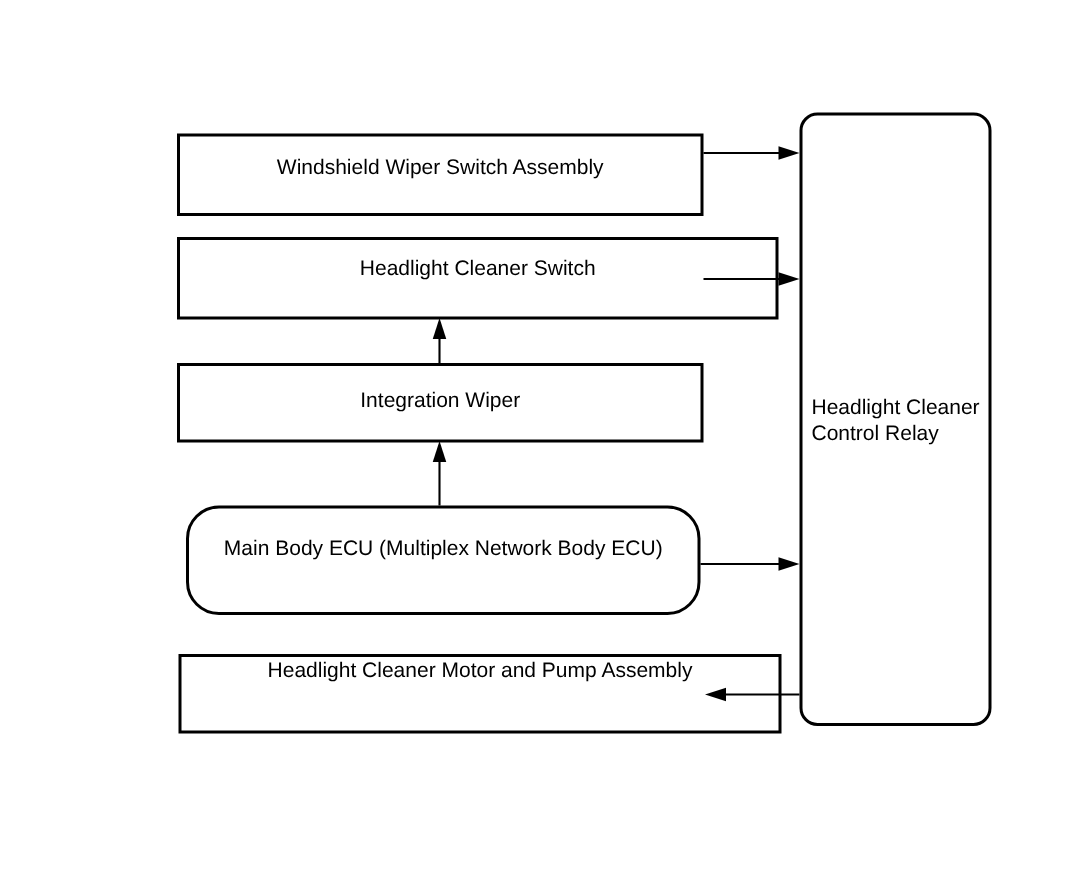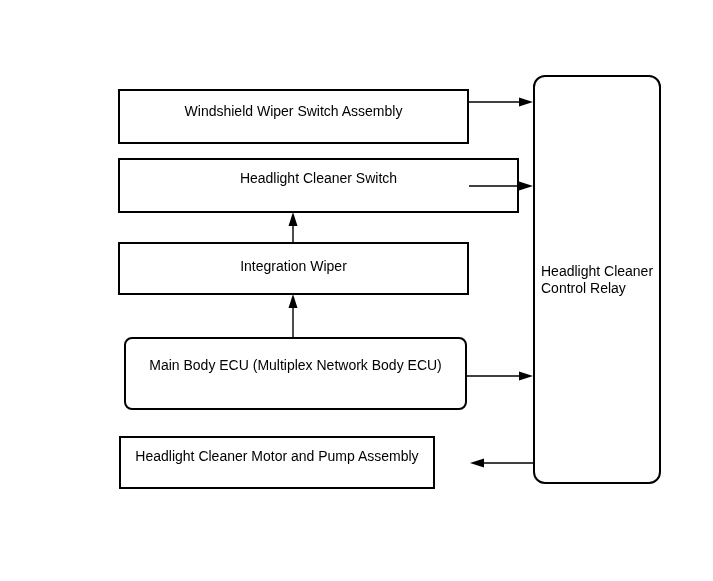--- a/index.html
+++ b/index.html
@@ -25,22 +25,22 @@
     line-height: 17px;
     text-align: center;
   }
   .box .box-label {
     display: block;
   }
   
   #box-wwsa   { left: 118px; top: 74px;  width: 351px; height: 55px; padding-top: 12px; margin-top: 15px; }
   #box-hcs    { left: 118px; top: 158px; width: 401px; height: 55px; padding-top: 10px; }
   #box-ir     { left: 118px; top: 242px; width: 351px; height: 53px; padding-top: 14px; }
-  #box-mbe    { left: 124px; top: 337px; width: 343px; height: 73px; padding-top: 18px; border-radius: 8px; }
-  #box-hcmpa  { left: 119px; top: 436px; width: 316px; height: 53px; padding-top: 10px; }
+  #box-mbe    { left: 124px; top: 337px; width: 343px; height: 73px; padding-top: 18px; border-radius: 22px; }
+  #box-hcmpa  { left: 119px; top: 436px; width: 402px; height: 53px; }
   
   #box-hccr {
     left: 533px; top: 75px; width: 128px; height: 409px;
     border-radius: 12px;
     display: flex;
     align-items: center;
     justify-content: flex-start;
     text-align: left;
     padding: 0 4px 0 6px;
   }

